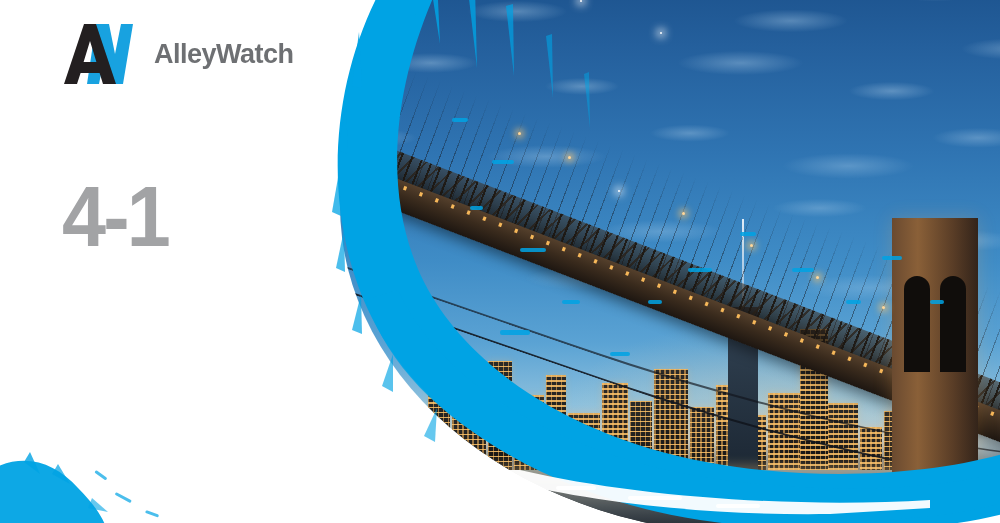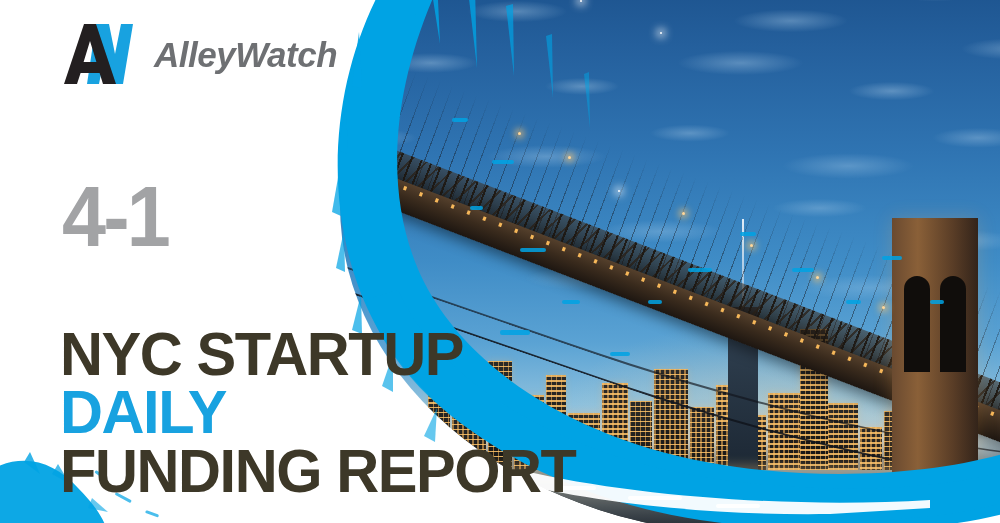--- a/index.html
+++ b/index.html
@@ -243,27 +243,26 @@
   .logo {
     position: absolute;
     left: 62px;
     top: 18px;
     display: flex;
     align-items: center;
     gap: 8px;
   }
   .logo-mark { width: 84px; height: 72px; display: block; }
   .logo-word {
-    font-size: 35px;
+    font-size: 27px;
     font-weight: bold;
     letter-spacing: -.5px;
     color: #6e7073;
     line-height: 1;
     white-space: nowrap;
-    font-style: italic;
   }
 
   .date {
     position: absolute;
     left: 62px;
     top: 173px;
     font-size: 86px;
     font-weight: bold;
     color: #a2a3a5;
     letter-spacing: -3px;
@@ -446,19 +445,14 @@
       <path d="M34 6 h13 l6 30 6 -30 h12 L61 66 H49 L43 36 37 66 H25 Z" fill="#18a2e0"></path>
 
       <path d="M22 6 h12 l20 60 H41 l-3.4 -11 H18.6 L15 66 H2 Z
                M21.6 44 h12.8 L28 23 Z" fill="#231f20"></path>
     </svg>
     <span class="logo-word">AlleyWatch</span>
   </div>
 
   <div class="date">4-1</div>
 
-  <div class="headline">
-    <span class="hl-line">NYC STARTUP</span>
-    <span class="hl-line accent">DAILY</span>
-    <span class="hl-line">FUNDING REPORT</span>
-  </div>
 
 </div>
 
 </body></html>

